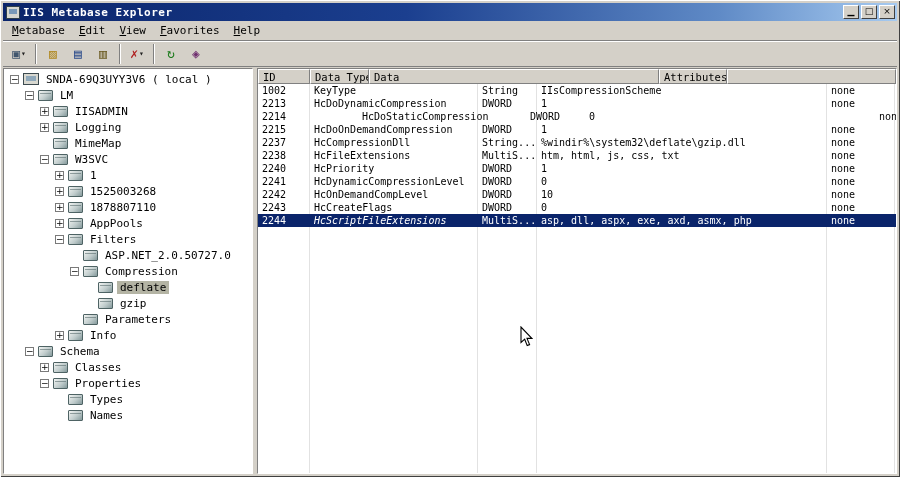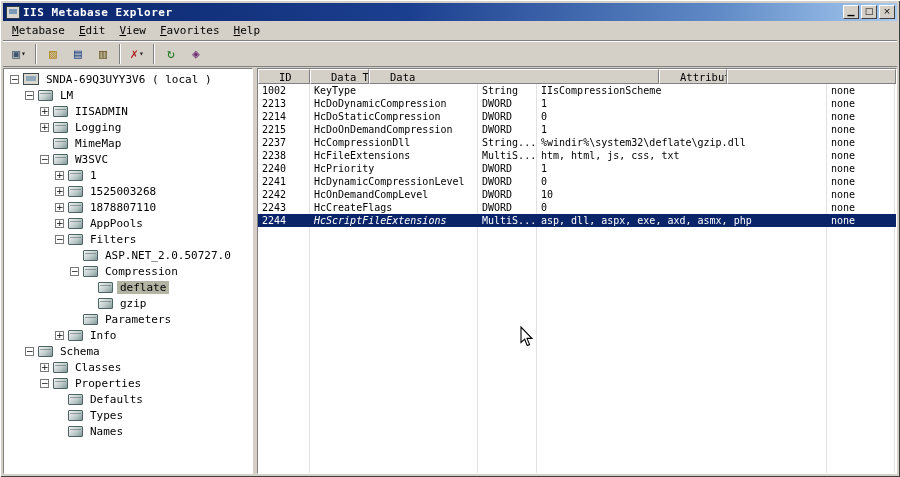--- a/index.html
+++ b/index.html
@@ -51,21 +51,21 @@
   .db-icon { width:15px; height:11px; background:linear-gradient(135deg,#f2f4f2 0%,#c0cccc 55%,#84999b 100%);
              border:1px solid #4e6364; border-radius:1px; }
   .db-icon::after { content:""; position:absolute; left:1px; right:1px; top:2px; height:1px; background:#4e6364; opacity:.55; }
   .computer-icon { width:16px; height:12px; background:#d8d8d0; border:1px solid #3c4a50; }
   .computer-icon::after { content:""; position:absolute; left:2px; top:2px; right:2px; bottom:3px; background:#8fa8ba; }
   .tree-label { padding:0 3px; }
   .tree-label.selected { background:#b4b4a4; }
 
   
   .header-row { display:flex; height:15px; background:#d4d0c8; position:relative; z-index:2; }
-  .header-cell { flex:none; padding:1px 20px 0; font-size:10.5px; white-space:nowrap; overflow:hidden;
+  .header-cell { flex:none; padding:1px 4px 0; font-size:10.5px; white-space:nowrap; overflow:hidden;
                  background:#d4d0c8; border:1px solid; border-color:#ffffff #808080 #808080 #ffffff; }
   .header-fill { flex:1; }
   .gridlines { position:absolute; top:15px; bottom:0; left:0; right:0; z-index:0; }
   .gridline { position:absolute; top:0; bottom:0; width:1px; background:#e2e2e2; }
   .table-body { position:relative; z-index:1; }
   .t-row { display:flex; height:13px; line-height:13px; font-size:10px; white-space:nowrap; }
   .t-cell { flex:none; padding:0 4px; overflow:hidden; }
   .t-row.selected { background:#0a246a; color:#ffffff; }
 
   .mouse-cursor { position:absolute; left:520px; top:326px; z-index:50; }
@@ -220,25 +220,20 @@
           <span class="tree-label">Classes</span>
         </div>
         <div class="tree-row" style="padding-left: 34px;">
           <span class="expand-box">−</span>
           <span class="node-icon db-icon"></span>
           <span class="tree-label">Properties</span>
         </div>
         <div class="tree-row" style="padding-left: 49px;">
           <span class="expand-spacer"></span>
           <span class="node-icon db-icon"></span>
-          <span class="tree-label">Defaults</span>
-        </div>
-        <div class="tree-row" style="padding-left: 49px;">
-          <span class="expand-spacer"></span>
-          <span class="node-icon db-icon"></span>
           <span class="tree-label">Types</span>
         </div>
         <div class="tree-row" style="padding-left: 49px;">
           <span class="expand-spacer"></span>
           <span class="node-icon db-icon"></span>
           <span class="tree-label">Names</span>
         </div>
       </div>
     <div class="splitter"></div>
     <div class="table-pane">
@@ -266,21 +261,21 @@
           </div>
           <div class="t-row">
             <div class="t-cell" style="width: 52px;">2213</div>
             <div class="t-cell" style="width: 168px;">HcDoDynamicCompression</div>
             <div class="t-cell" style="width: 59px;">DWORD</div>
             <div class="t-cell" style="width: 290px;">1</div>
             <div class="t-cell" style="width: 68px;">none</div>
           </div>
           <div class="t-row">
             <div class="t-cell" style="width: 52px;">2214</div>
-            <div class="t-cell" style="width: 168px;">HcDoStaticCompression</div>
+            <div class="t-cell" style="width: 168px; margin-left: 48px;">HcDoStaticCompression</div>
             <div class="t-cell" style="width: 59px;">DWORD</div>
             <div class="t-cell" style="width: 290px;">0</div>
             <div class="t-cell" style="width: 68px;">none</div>
           </div>
           <div class="t-row">
             <div class="t-cell" style="width: 52px;">2215</div>
             <div class="t-cell" style="width: 168px;">HcDoOnDemandCompression</div>
             <div class="t-cell" style="width: 59px;">DWORD</div>
             <div class="t-cell" style="width: 290px;">1</div>
             <div class="t-cell" style="width: 68px;">none</div>

